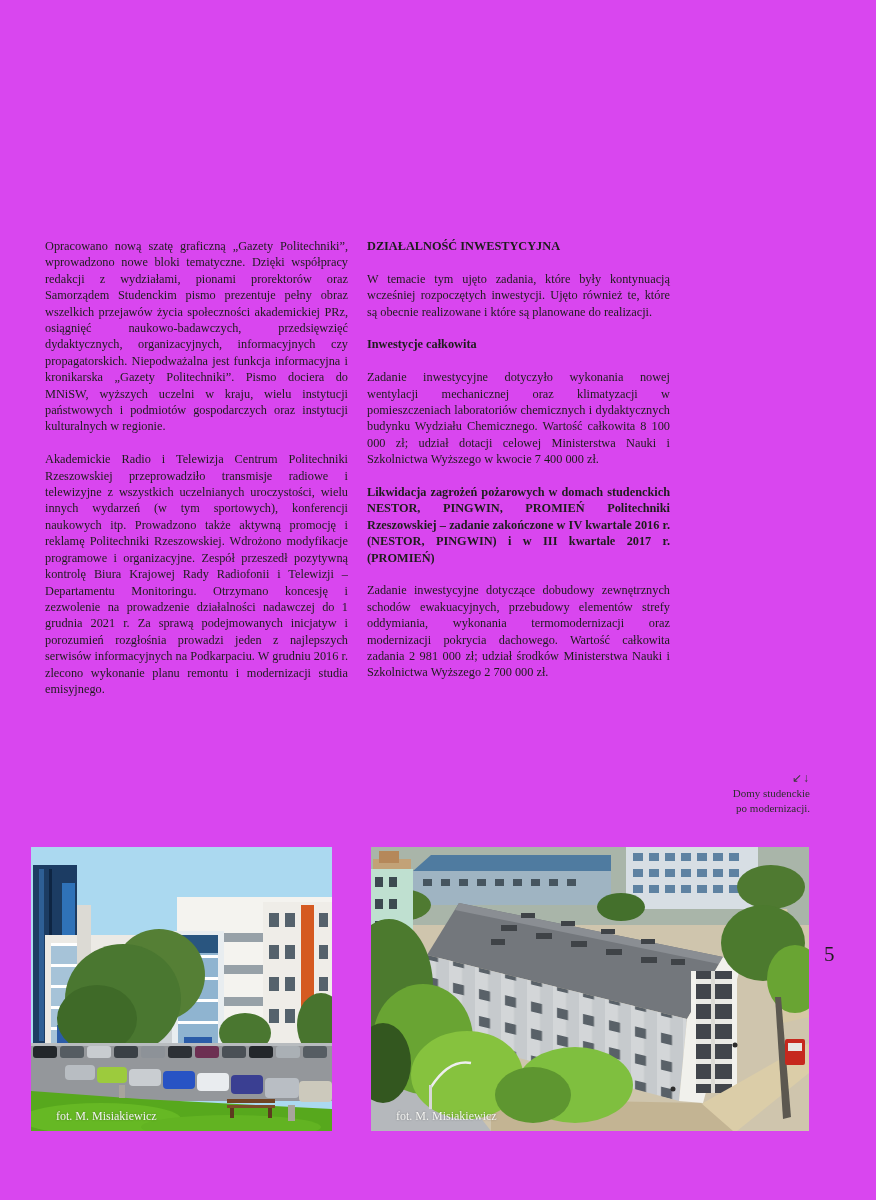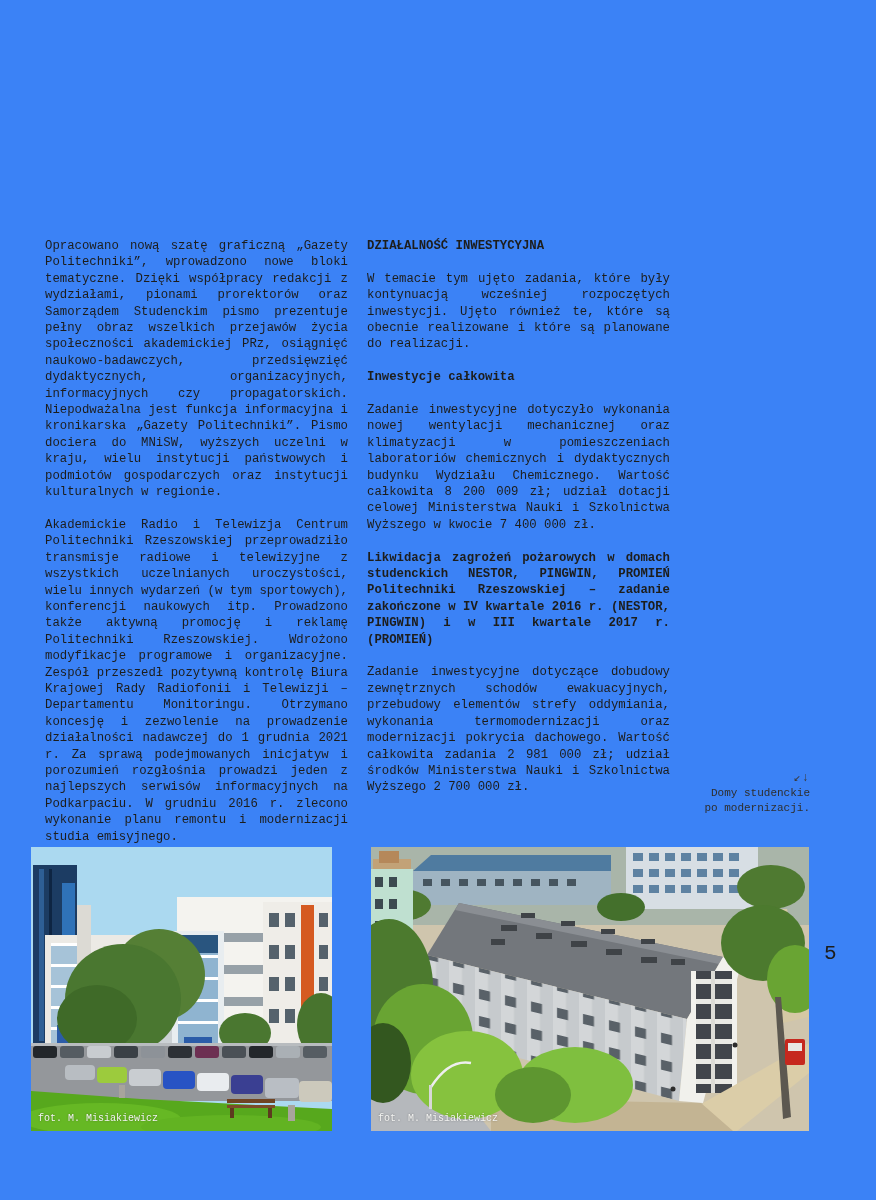--- a/index.html
+++ b/index.html
@@ -1,18 +1,18 @@
 <!DOCTYPE html>
 <html lang="pl"><head>
 <meta charset="utf-8">
 <style>
   html,body{margin:0;padding:0;background:#ffffff;}
   .page{
-    position:relative;width:876px;height:1200px;background:#3b82f6;
-    font-family:Liberation Mono, monospace;color:#1d1d1b;overflow:hidden;
+    position:relative;width:876px;height:1200px;background:#d946ef;
+    font-family:Liberation Serif, serif;color:#1d1d1b;overflow:hidden;
   }
   .col{
     position:absolute;top:238px;width:303px;
     font-size:12.3px;line-height:16.4px;text-align:justify;
   }
   .col-left{left:45px;}
   .col-right{left:367px;}
   .col p{margin:0 0 16.4px 0;}
   .heading{font-weight:bold;margin:0 0 16.4px 0;}
   .subheading{font-weight:bold;margin:0 0 16.4px 0;}
@@ -24,40 +24,40 @@
   }
   .side-note .arrows{display:block;font-size:12px;letter-spacing:1px;color:#3a3a3a;}
   .page-num{
     position:absolute;left:824px;top:942px;font-size:21px;color:#1d1d1b;
   }
   .photo{position:absolute;top:847px;height:284px;}
   .photo-left{left:31px;width:301px;}
   .photo-right{left:371px;width:438px;}
   .photo svg{display:block;width:100%;height:100%;}
   .photo-caption{
-    position:absolute;left:7px;bottom:7px;color:#f4f4f2;font-size:10px;
+    position:absolute;left:25px;bottom:7px;color:#f4f4f2;font-size:12px;
     text-shadow:0 0 2px rgba(0,0,0,.35);
     text-align:center;
   }
 </style>
 </head>
 <body>
 
 <div class="page">
 
   <div class="col col-left">
     <p>Opracowano nową szatę graficzną „Gazety Politechniki”, wprowadzono nowe bloki tematyczne. Dzięki współpracy redakcji z wydziałami, pionami prorektorów oraz Samorządem Studenckim pismo prezentuje pełny obraz wszelkich przejawów życia społeczności akademickiej PRz, osiągnięć naukowo-badawczych, przedsięwzięć dydaktycznych, organizacyjnych, informacyjnych czy propagatorskich. Niepodważalna jest funkcja informacyjna i kronikarska „Gazety Politechniki”. Pismo dociera do MNiSW, wyższych uczelni w kraju, wielu instytucji państwowych i podmiotów gospodarczych oraz instytucji kulturalnych w regionie.</p>
     <p>Akademickie Radio i Telewizja Centrum Politechniki Rzeszowskiej przeprowadziło transmisje radiowe i telewizyjne z wszystkich uczelnianych uroczystości, wielu innych wydarzeń (w tym sportowych), konferencji naukowych itp. Prowadzono także aktywną promocję i reklamę Politechniki Rzeszowskiej. Wdrożono modyfikacje programowe i organizacyjne. Zespół przeszedł pozytywną kontrolę Biura Krajowej Rady Radiofonii i Telewizji – Departamentu Monitoringu. Otrzymano koncesję i zezwolenie na prowadzenie działalności nadawczej do 1 grudnia 2021 r. Za sprawą podejmowanych inicjatyw i porozumień rozgłośnia prowadzi jeden z najlepszych serwisów informacyjnych na Podkarpaciu. W grudniu 2016 r. zlecono wykonanie planu remontu i modernizacji studia emisyjnego.</p>
   </div>
 
   <div class="col col-right">
     <div class="heading">DZIAŁALNOŚĆ INWESTYCYJNA</div>
     <p>W temacie tym ujęto zadania, które były kontynuacją wcześniej rozpoczętych inwestycji. Ujęto również te, które są obecnie realizowane i które są planowane do realizacji.</p>
     <div class="subheading">Inwestycje całkowita</div>
-    <p class="block-body">Zadanie inwestycyjne dotyczyło wykonania nowej wentylacji mechanicznej oraz klimatyzacji w pomieszczeniach laboratoriów chemicznych i dydaktycznych  budynku Wydziału Chemicznego. Wartość całkowita 8 200 009 zł; udział dotacji celowej Ministerstwa Nauki i Szkolnictwa Wyższego w kwocie 7 400 000 zł.</p>
+    <p class="block-body">Zadanie inwestycyjne dotyczyło wykonania nowej wentylacji mechanicznej oraz klimatyzacji w pomieszczeniach laboratoriów chemicznych i dydaktycznych  budynku Wydziału Chemicznego. Wartość całkowita 8 100 000 zł; udział dotacji celowej Ministerstwa Nauki i Szkolnictwa Wyższego w kwocie 7 400 000 zł.</p>
     <p class="block-title">Likwidacja zagrożeń pożarowych w domach studenckich NESTOR, PINGWIN, PROMIEŃ Politechniki Rzeszowskiej – zadanie zakończone w IV kwartale 2016 r. (NESTOR, PINGWIN) i w III kwartale 2017 r. (PROMIEŃ)</p>
     <p class="block-body">Zadanie inwestycyjne dotyczące dobudowy zewnętrznych schodów ewakuacyjnych, przebudowy elementów strefy oddymiania, wykonania termomodernizacji oraz modernizacji pokrycia dachowego. Wartość całkowita zadania 2 981 000 zł; udział środków Ministerstwa Nauki i Szkolnictwa Wyższego 2 700 000 zł.</p>
   </div>
 
   <div class="side-note">
     <span class="arrows">↙↓</span>
     <span>Domy studenckie</span><br>
     <span>po modernizacji.</span>
   </div>
 

